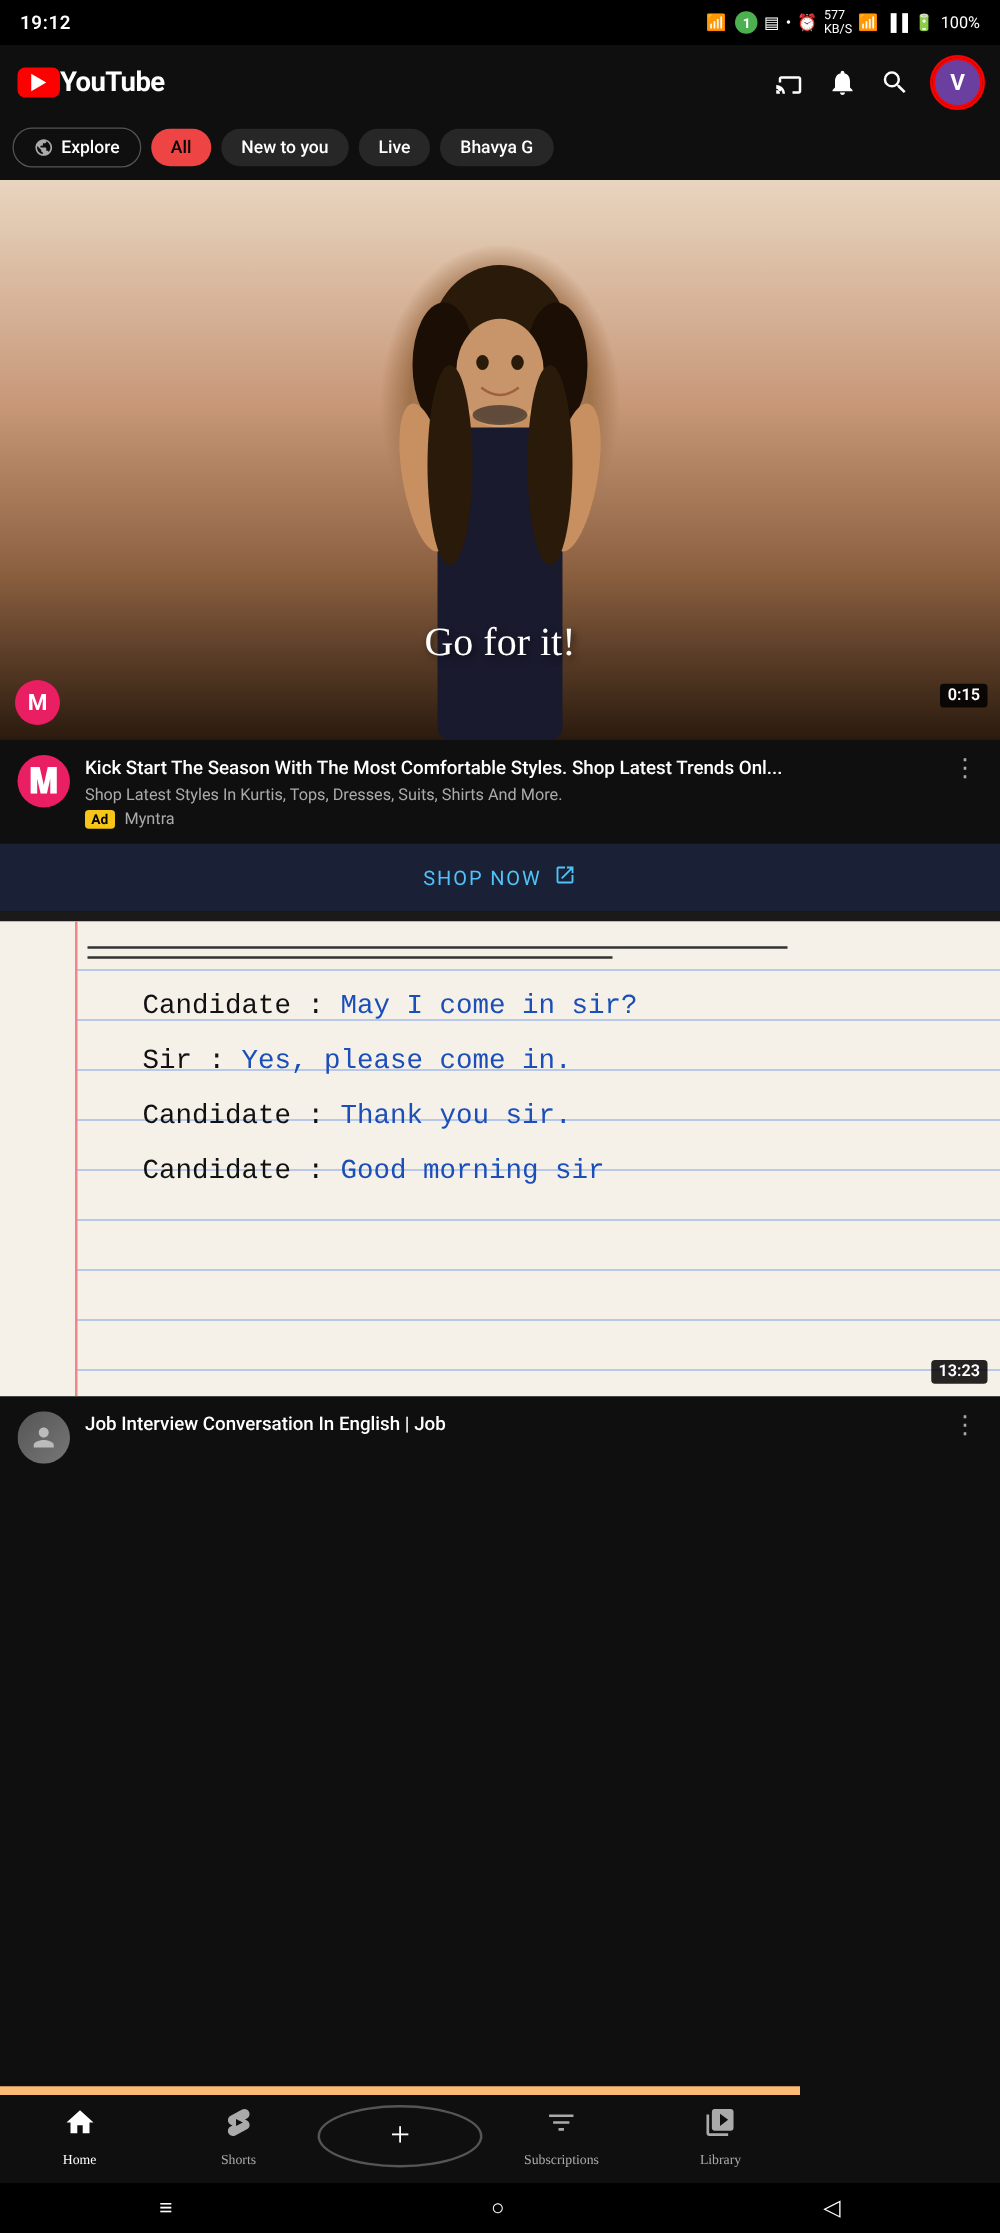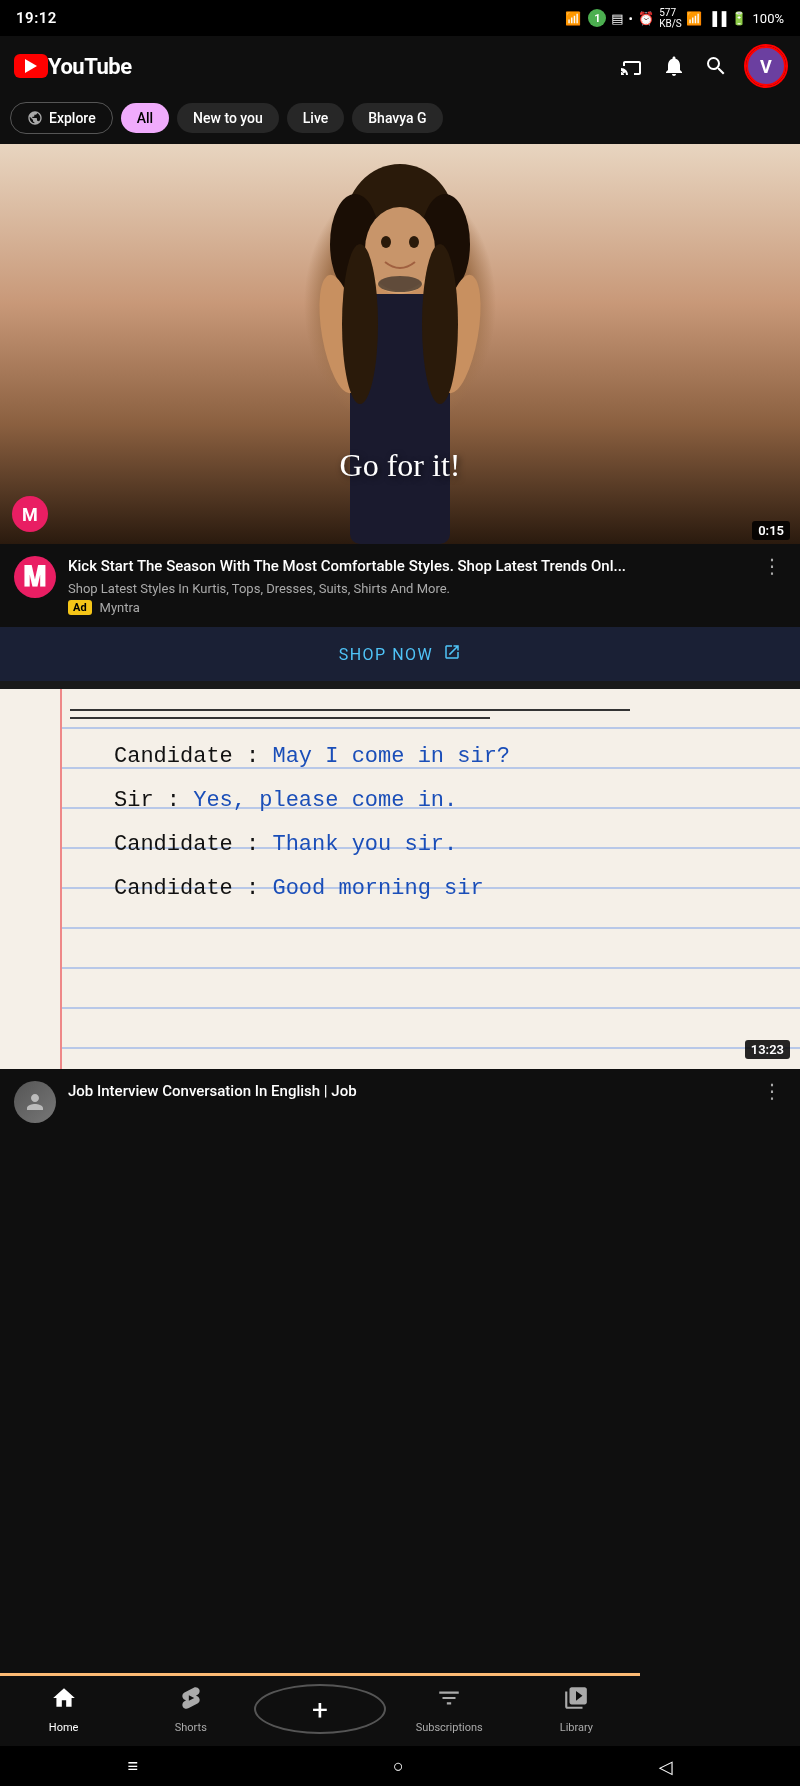--- a/index.html
+++ b/index.html
@@ -134,40 +134,40 @@
     }
     .filter-chip.explore {
       background: transparent;
       border: 1px solid #555;
       color: #fff;
       display: flex;
       align-items: center;
       gap: 6px;
     }
     .filter-chip.active {
-      background: #f0abfc;
+      background: #ef4444;
       color: #000;
       border: none;
     }
     .filter-chip.inactive {
       background: #272727;
       color: #fff;
       border: none;
     }
 
     
     .video-card {
       background: #0f0f0f;
     }
 
     
     .thumbnail-container {
       position: relative;
       width: 100%;
-      height: 400px;
+      height: 448px;
       background: #1a1a1a;
       overflow: hidden;
     }
     
     .ad-thumbnail {
       width: 100%;
       height: 100%;
       background: linear-gradient(160deg, #c8a882 0%, #b08060 30%, #1a1a2e 100%);
       position: relative;
       display: flex;
@@ -202,21 +202,21 @@
       background: #e91e63;
       display: flex;
       align-items: center;
       justify-content: center;
       font-size: 11px;
       font-weight: bold;
       color: #fff;
     }
     .duration-badge {
       position: absolute;
-      bottom: 4px;
+      bottom: 26px;
       right: 10px;
       background: rgba(0,0,0,0.85);
       color: #fff;
       font-size: 13px;
       font-weight: 600;
       padding: 2px 6px;
       border-radius: 3px;
     }
 
     
@@ -403,26 +403,27 @@
       color: #ccc;
     }
 
     
     .bottom-nav {
       position: fixed;
       bottom: 40px;
       left: 0;
       width: 640px;
       background: #0f0f0f;
-      border-top: 3px solid #fdba74;
+      border-top: 7px solid #fdba74;
       display: flex;
       align-items: center;
       justify-content: space-around;
       padding: 8px 0 12px 0;
       z-index: 100;
+      font-family: Liberation Serif, serif;
     }
     .nav-tab {
       display: flex;
       flex-direction: column;
       align-items: center;
       gap: 4px;
       cursor: pointer;
       flex: 1;
     }
     .nav-tab-icon {

